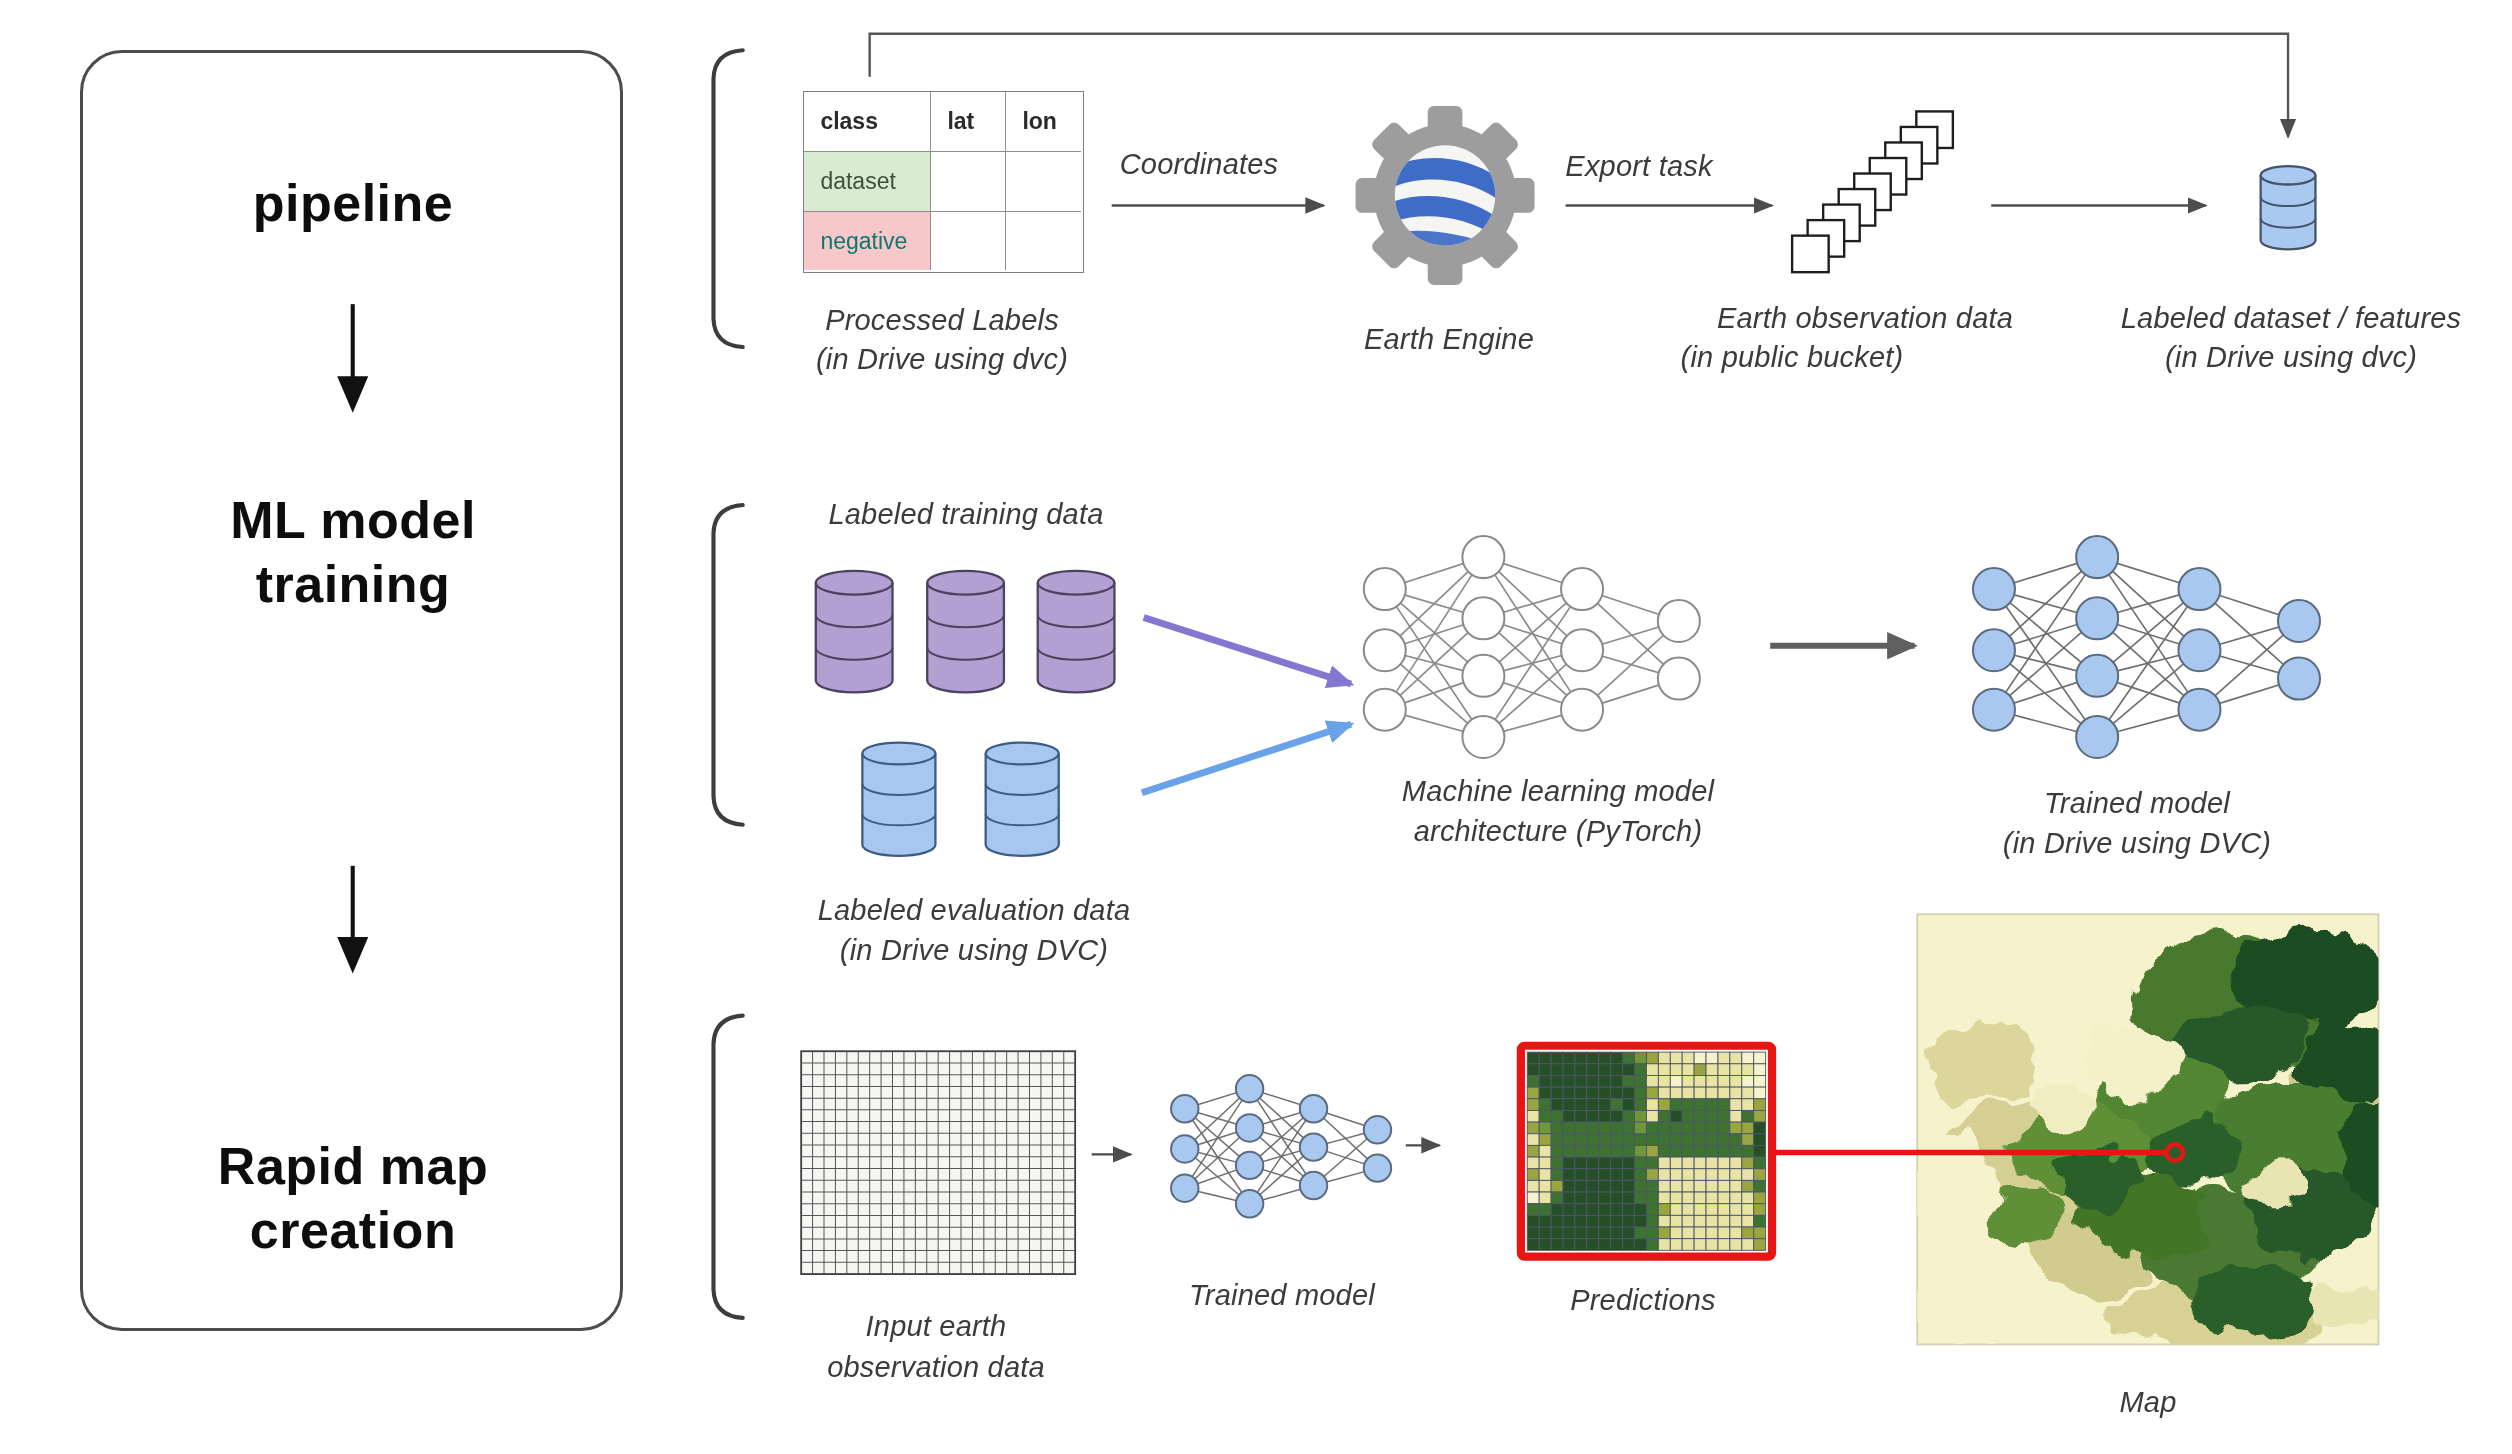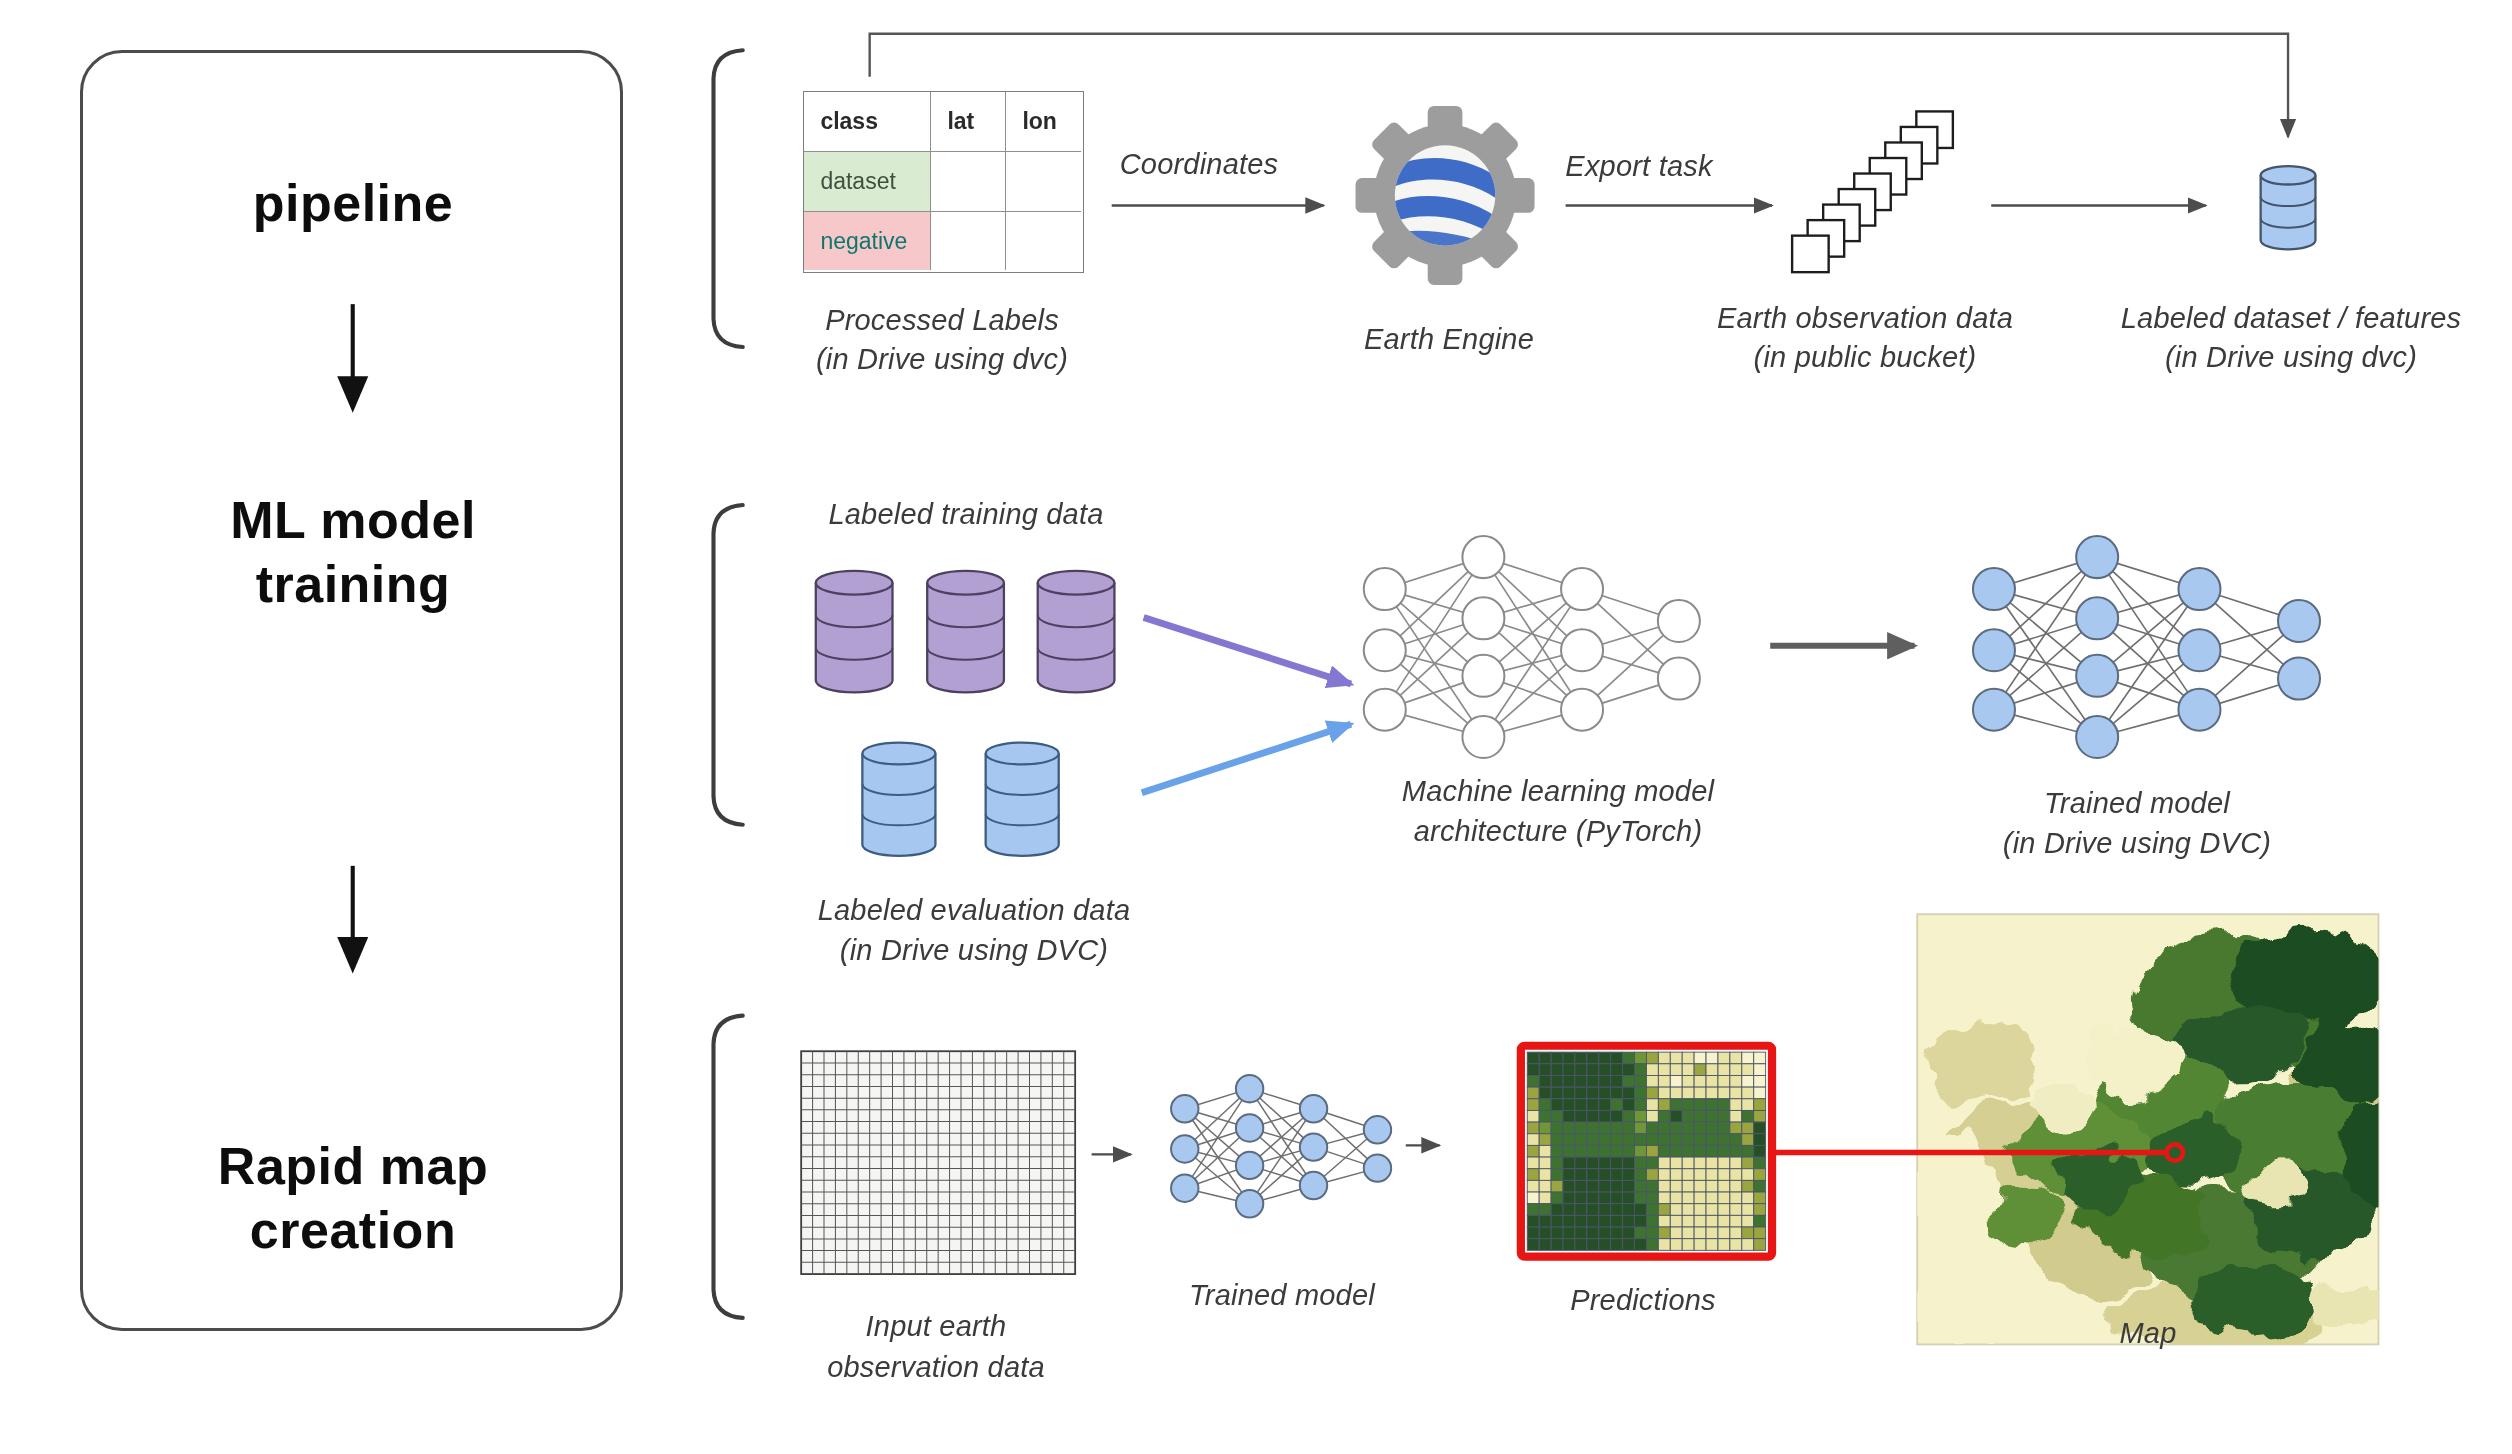--- a/index.html
+++ b/index.html
@@ -729,31 +729,31 @@
     <div class="tcell r3"></div>
     <div class="tcell c3 r3"></div>
   </div>
 
   <div class="lbl" style="left:942px;top:320px">Processed Labels</div>
   <div class="lbl" style="left:942px;top:359px">(in Drive using dvc)</div>
   <div class="lbl" style="left:1199px;top:164px">Coordinates</div>
   <div class="lbl" style="left:1449px;top:339px">Earth Engine</div>
   <div class="lbl" style="left:1639px;top:166px">Export task</div>
   <div class="lbl" style="left:1865px;top:318px">Earth observation data</div>
-  <div class="lbl" style="left:1865px;top:357px">(in public bucket)</div>
+  <div class="lbl" style="left:1792px;top:357px">(in public bucket)</div>
   <div class="lbl" style="left:2291px;top:318px">Labeled dataset / features</div>
   <div class="lbl" style="left:2291px;top:357px">(in Drive using dvc)</div>
 
   <div class="lbl" style="left:966px;top:514px">Labeled training data</div>
   <div class="lbl" style="left:974px;top:910px">Labeled evaluation data</div>
   <div class="lbl" style="left:974px;top:950px">(in Drive using DVC)</div>
   <div class="lbl" style="left:1558px;top:791px">Machine learning model</div>
   <div class="lbl" style="left:1558px;top:831px">architecture (PyTorch)</div>
   <div class="lbl" style="left:2137px;top:803px">Trained model</div>
   <div class="lbl" style="left:2137px;top:843px">(in Drive using DVC)</div>
 
   <div class="lbl" style="left:936px;top:1326px">Input earth</div>
   <div class="lbl" style="left:936px;top:1367px">observation data</div>
   <div class="lbl" style="left:1282px;top:1295px">Trained model</div>
   <div class="lbl" style="left:1643px;top:1300px">Predictions</div>
-  <div class="lbl" style="left:2148px;top:1333px">Map</div>
+  <div class="lbl" style="left:2148px;top:1402px">Map</div>
 </div>
 
 
 </body></html>

